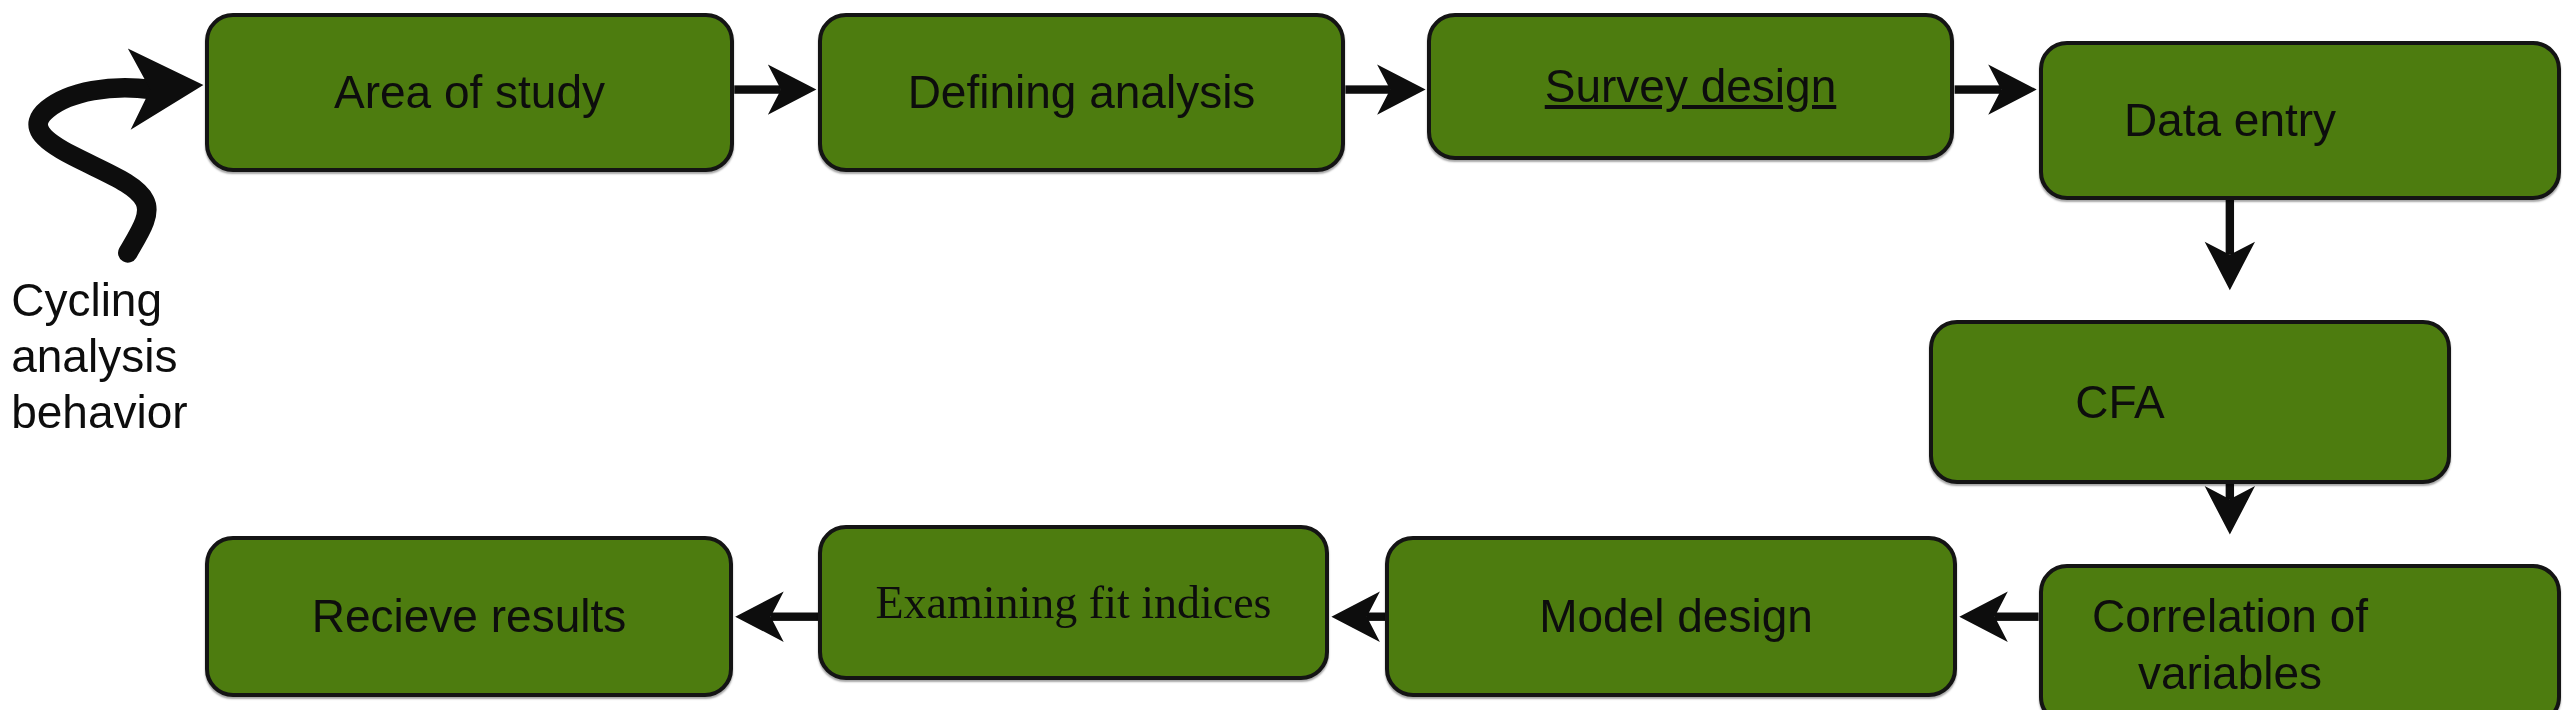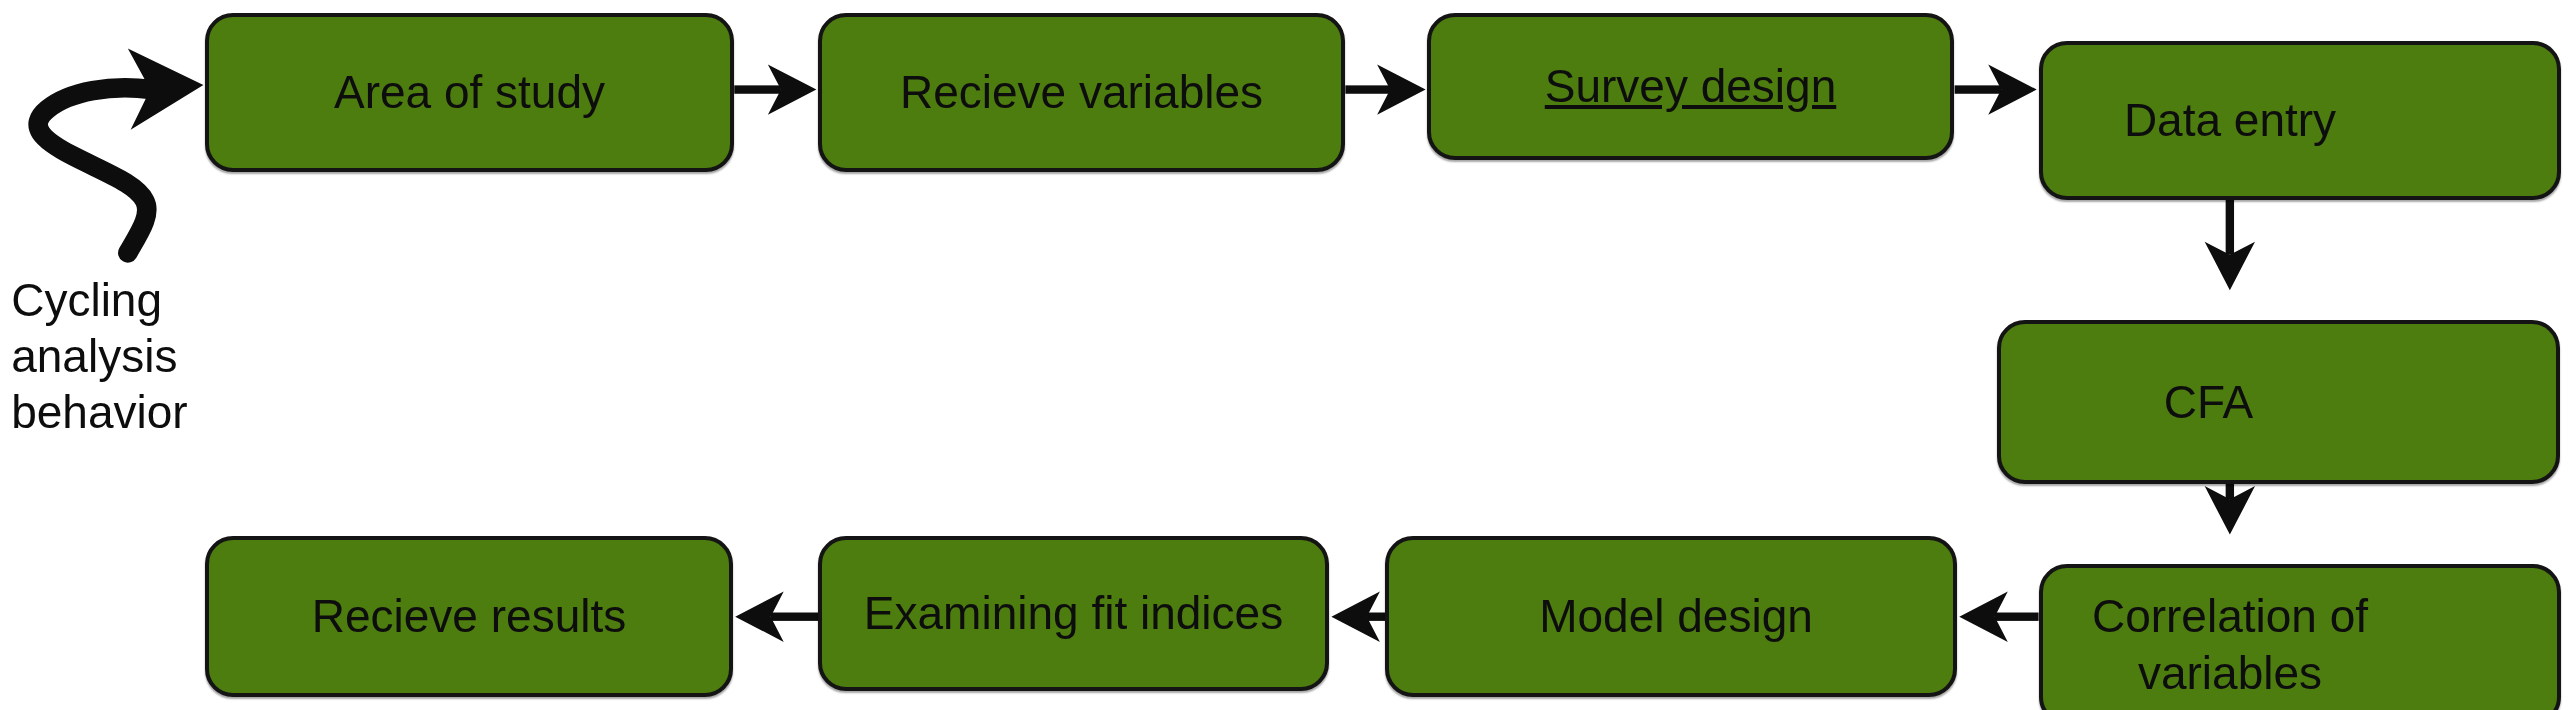--- a/index.html
+++ b/index.html
@@ -101,44 +101,44 @@
     <span>Cycling</span>
     <span>analysis</span>
     <span>behavior</span>
   </div>
 
   <div class="node" style="left:205px; top:13px; width:529px; height:159px;">
     <span class="node-label">Area of study</span>
   </div>
 
   <div class="node" style="left:818px; top:13px; width:527px; height:159px;">
-    <span class="node-label">Recieve variables</span>
+    <span class="node-label">Defining analysis</span>
   </div>
 
   <div class="node" style="left:1427px; top:13px; width:527px; height:147px;text-decoration:underline;">
     <span class="node-label">Survey design</span>
   </div>
 
   <div class="node shift-left" style="left:2039px; top:13px; width:522px; height:159px;">
     <span class="node-label">Data entry</span>
   </div>
 
-  <div class="node shift-left" style="left:1997px; top:292px; width:563px; height:164px;">
+  <div class="node shift-left" style="left:1929px; top:292px; width:522px; height:164px;">
     <span class="node-label">CFA</span>
   </div>
 
   <div class="node shift-left wrap2" style="left:2039px; top:536px; width:522px; height:161px;">
     <span class="node-label">Correlation of variables</span>
   </div>
 
   <div class="node" style="left:1385px; top:536px; width:572px; height:161px;padding-left:10px;">
     <span class="node-label">Model design</span>
   </div>
 
-  <div class="node" style="left:818px; top:536px; width:511px; height:155px;">
+  <div class="node" style="left:818px; top:525px; width:511px; height:155px;font-family:Liberation Serif, serif;">
     <span class="node-label">Examining fit indices</span>
   </div>
 
   <div class="node" style="left:205px; top:536px; width:528px; height:161px;">
     <span class="node-label">Recieve results</span>
   </div>
 
 </div>
 
 

